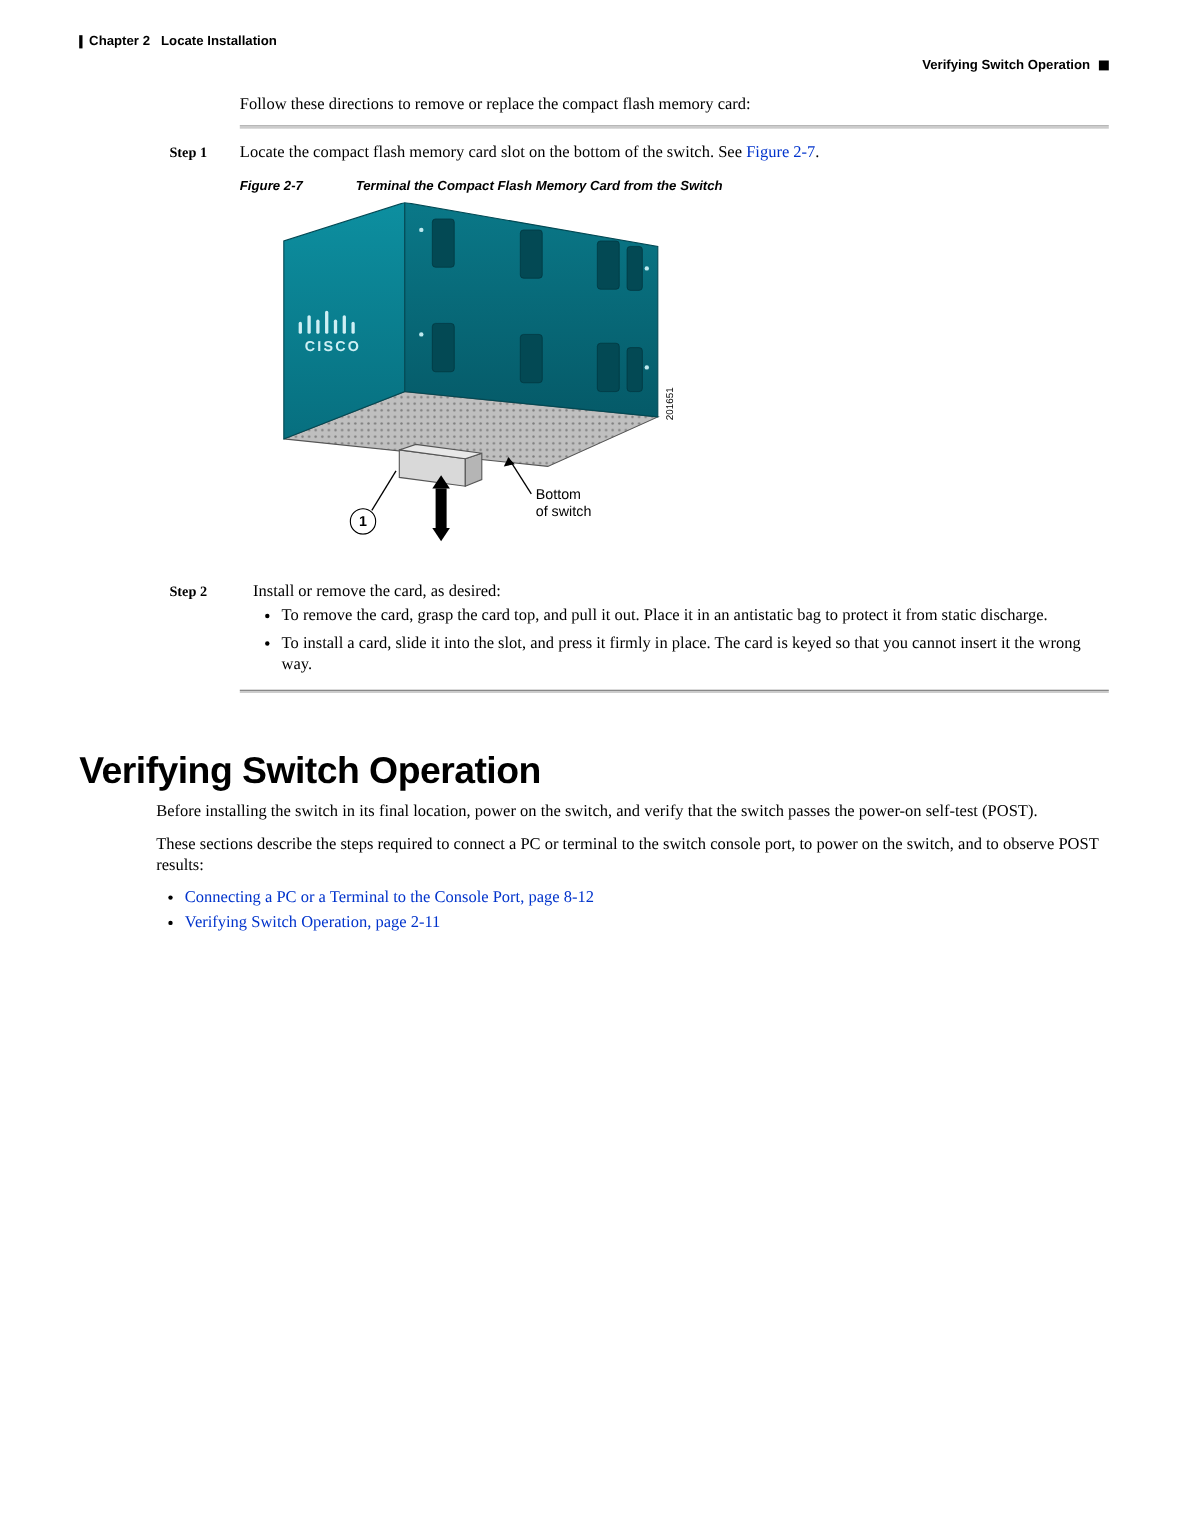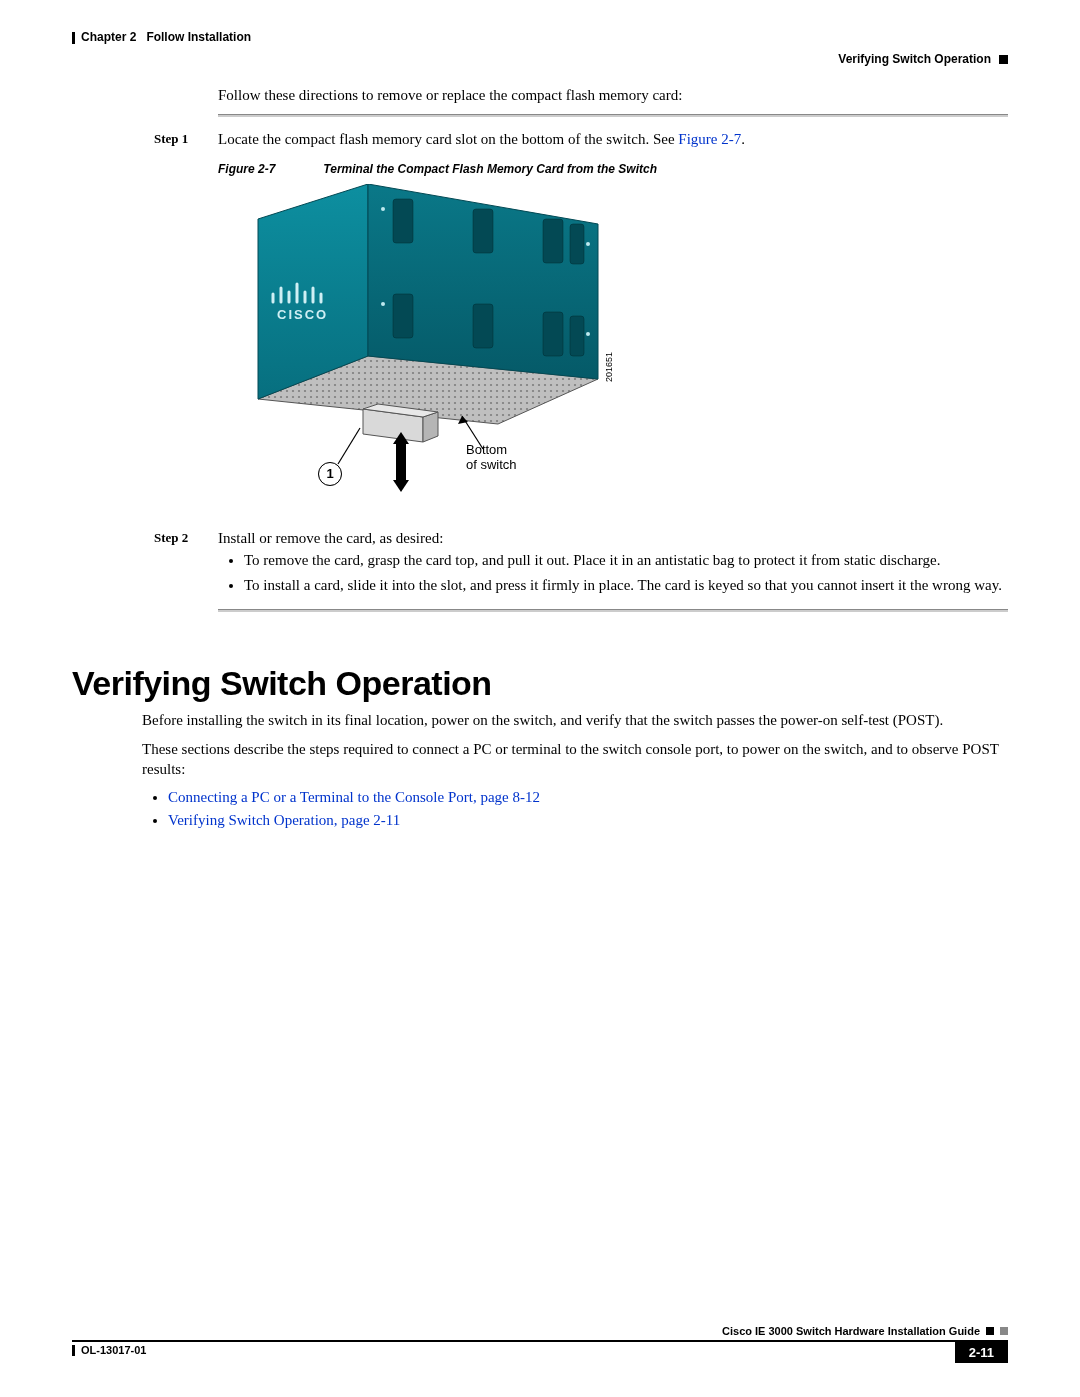--- a/index.html
+++ b/index.html
@@ -193,21 +193,21 @@
 </head>
 <body>
 
 <div class="page">
 
   <div class="header">
     <div class="header-top">
       <div class="bar"></div>
       <span class="chap">Chapter 2</span>
       <span>&nbsp;&nbsp;&nbsp;</span>
-      <span class="chap">Follow Installation</span>
+      <span class="chap">Locate Installation</span>
     </div>
     <div class="header-bottom">
       <span class="sect">Verifying Switch Operation</span>
       <div class="sq"></div>
     </div>
   </div>
 
   <p class="intro">Follow these directions to remove or replace the compact flash memory card:</p>
 
   <div class="procedure-rule"></div>
@@ -304,30 +304,30 @@
 
       <line x1="244" y1="232" x2="265" y2="265" stroke="#000" stroke-width="1.2"></line>
       <polygon points="244,232 250,238 240,240" fill="#000"></polygon>
 
       <text x="368" y="210" font-family="Arial" font-size="9" transform="rotate(-90 368 210)"></text>
     </svg>
 
     <div style="position:absolute; left:100px; top:278px;" class="fig-label">
       <span style="display:inline-block; width:22px; height:22px; border:1px solid #000; border-radius:50%; text-align:center; line-height:22px; font-weight:bold; background:#fff;">1</span>
     </div>
-    <div style="position:absolute; left:248px; top:258px;" class="fig-label">
+    <div style="position:absolute; left:269px; top:258px;" class="fig-label">
       <div>Bottom</div>
       <div>of switch</div>
     </div>
     <div style="position:absolute; right:38px; top:168px; transform: rotate(-90deg); transform-origin: right top;" class="fig-label">
       <span style="font-size:9px;">201651</span>
     </div>
   </div>
 
-  <div class="step-row" style="margin-top:16px;">
+  <div class="step-row" style="margin-top:16px;gap:12px;">
     <div class="step-label">Step 2</div>
     <div class="step-body">
       <span>Install or remove the card, as desired:</span>
       <ul class="step2-list">
         <li>To remove the card, grasp the card top, and pull it out. Place it in an antistatic bag to protect it from static discharge.</li>
         <li>To install a card, slide it into the slot, and press it firmly in place. The card is keyed so that you cannot insert it the wrong way.</li>
       </ul>
     </div>
   </div>
 
@@ -337,29 +337,14 @@
 
   <div class="section-body">
     <p>Before installing the switch in its final location, power on the switch, and verify that the switch passes the power-on self-test (POST).</p>
     <p>These sections describe the steps required to connect a PC or terminal to the switch console port, to power on the switch, and to observe POST results:</p>
     <ul class="link-list">
       <li><span class="link">Connecting a PC or a Terminal to the Console Port, page 8-12</span></li>
       <li><span class="link">Verifying Switch Operation, page 2-11</span></li>
     </ul>
   </div>
 
-  <div class="footer">
-    <div class="guide-row">
-      <span class="title">Cisco IE 3000 Switch Hardware Installation Guide</span>
-      <div class="sq"></div>
-      <div class="sq" style="background:#888;"></div>
-    </div>
-    <div class="rule"></div>
-    <div class="bottom-row">
-      <div class="left">
-        <div class="bar"></div>
-        <span class="doc">OL-13017-01</span>
-      </div>
-      <div class="right">2-11</div>
-    </div>
-  </div>
 
 </div>
 
 </body></html>

